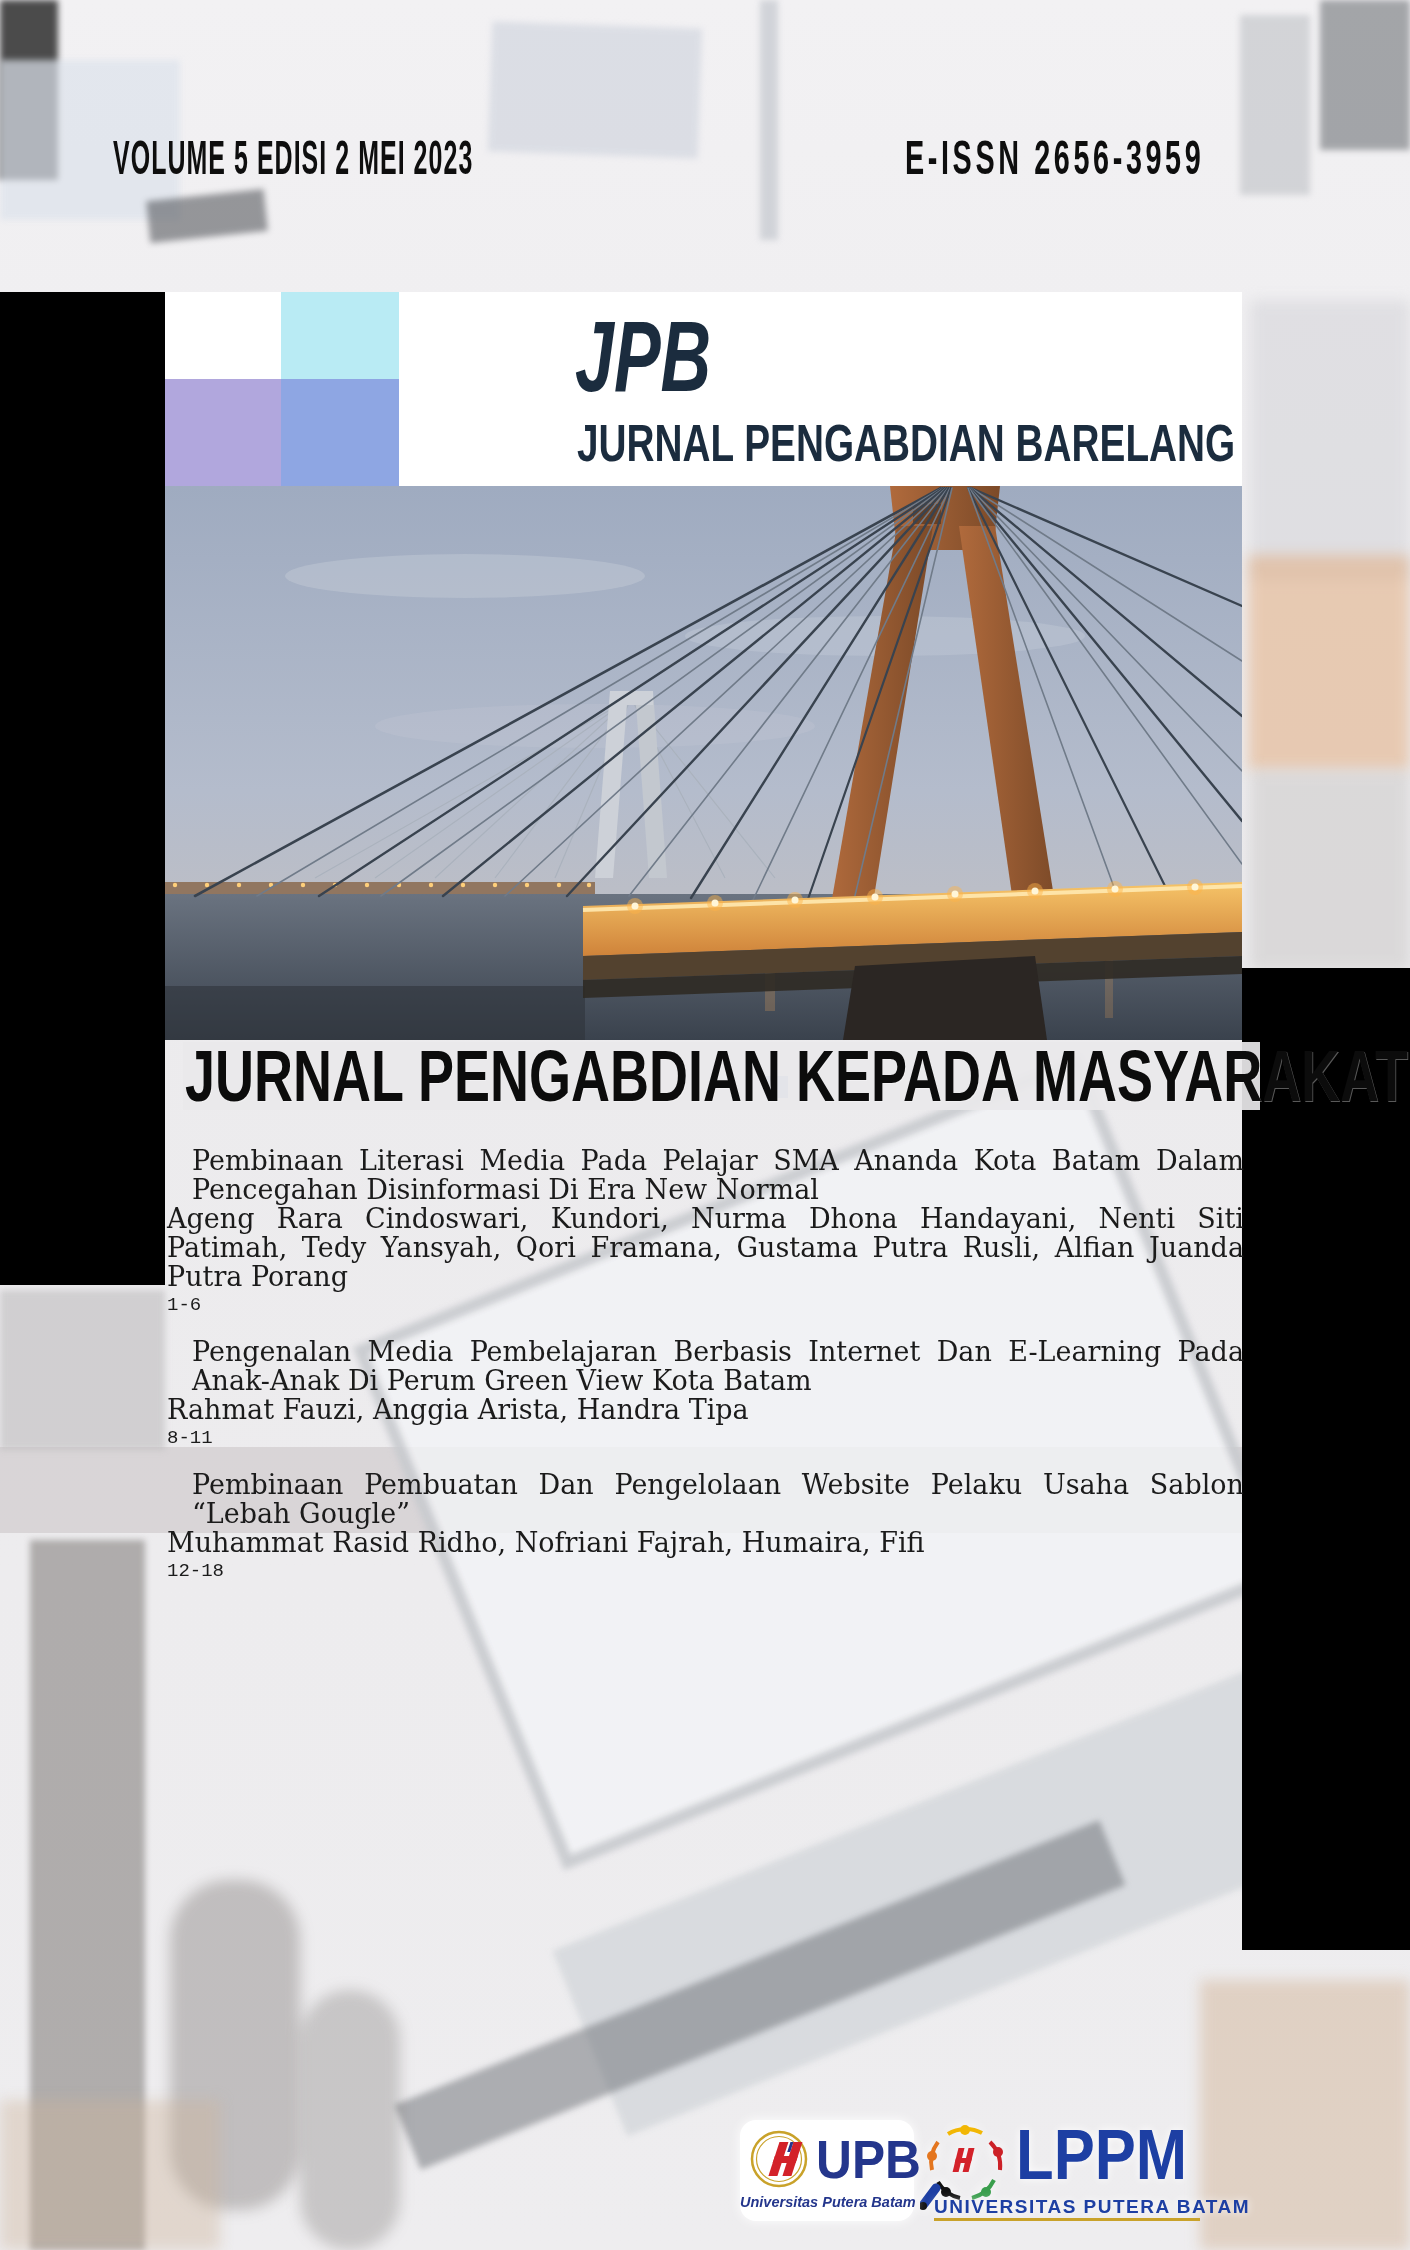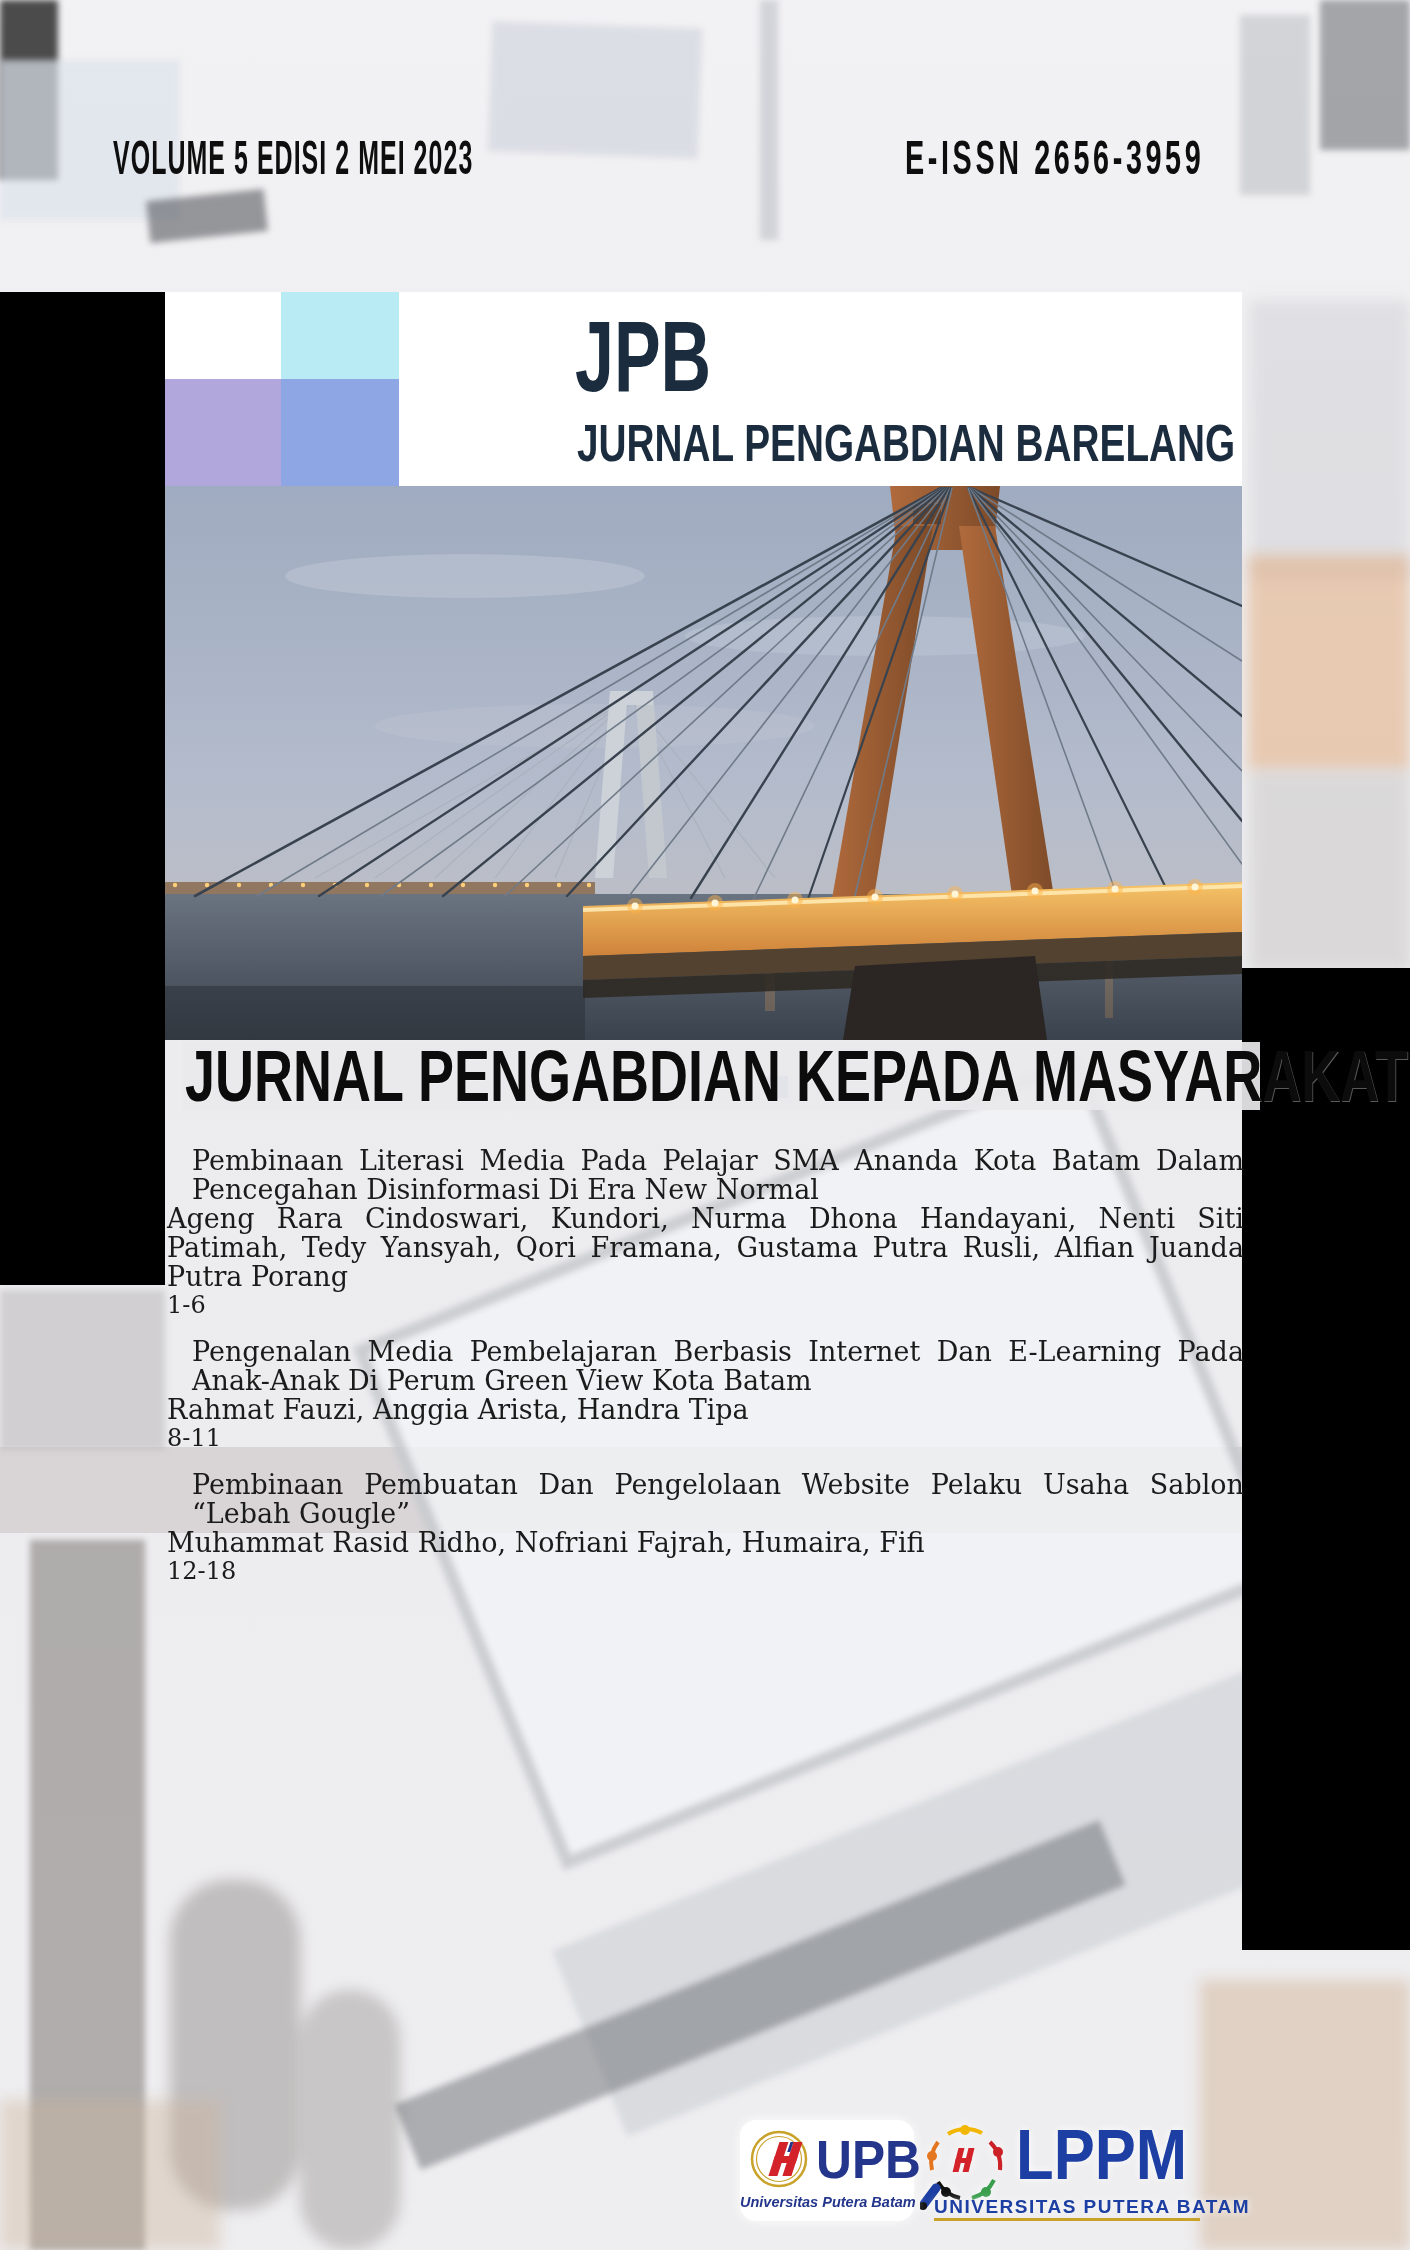--- a/index.html
+++ b/index.html
@@ -16,21 +16,21 @@
   .issn{font-size:48px;letter-spacing:6px;transform:scaleX(.60);}
   .jpb-abbr{font-size:100px;line-height:100px;color:#1b2c3e;transform:scaleX(.70);}
   .jpb-name{font-size:51px;line-height:51px;color:#1b2c3e;transform:scaleX(.76);}
   .sect{font-size:72px;line-height:68px;transform:scaleX(.75);color:#0c0c0c;
         text-shadow:1px 1px 0 rgba(255,255,255,.35);}
   
   .serif{font-family:"DejaVu Serif","Liberation Serif",serif;color:#1b1b1b;}
   .art{width:1077px;margin-bottom:17px;}
   .art-title{font-size:27px;line-height:29px;text-align:justify;margin-left:25px;}
   .art-authors{font-size:27px;line-height:29px;font-weight:normal;text-align:justify;}
-  .art-pages{font-size:24px;line-height:29px;}
+  .art-pages{font-size:19px;line-height:29px;font-family:Liberation Mono, monospace;}
   .black{background:#000;}
   .card{background:#fff;}
   
   .bars{background:repeating-linear-gradient(90deg,#000 0 2px,#fff 2px 3px,#000 3px 6px,
         #fff 6px 9px,#000 9px 10px,#fff 10px 14px,#000 14px 16px,#fff 16px 17px,
         #000 17px 18px,#fff 18px 22px);}
   .bc-digits{font-family:"DejaVu Sans Mono","Liberation Mono",monospace;font-size:16px;
         letter-spacing:1px;color:#111;}
   .upb-abbr{font-size:54px;line-height:54px;font-weight:bold;color:#24368c;transform:scaleX(.92);}
   .upb-name{font-size:14.5px;font-weight:bold;font-style:italic;color:#24368c;white-space:nowrap;}
@@ -75,21 +75,21 @@
   </div>
   <div class="abs" style="left:905px;top:130px;">
     <span class="cond issn">E-ISSN 2656-3959</span>
   </div>
 
   <div class="abs card" style="left:165px;top:292px;width:1077px;height:194px;">
     <div class="abs" style="left:0;top:0;width:116px;height:87px;background:#ffffff;"></div>
     <div class="abs" style="left:116px;top:0;width:118px;height:87px;background:#b9ebf4;"></div>
     <div class="abs" style="left:0;top:87px;width:116px;height:107px;background:#b1a7dd;"></div>
     <div class="abs" style="left:116px;top:87px;width:118px;height:107px;background:#8ea6e3;"></div>
-    <div class="abs" style="left:410px;top:14px;">
+    <div class="abs" style="left:410px;top:14px;font-style:italic;">
       <span class="cond jpb-abbr">JPB</span>
     </div>
     <div class="abs" style="left:412px;top:126px;">
       <span class="cond jpb-name">JURNAL PENGABDIAN BARELANG</span>
     </div>
   </div>
 
   <svg class="abs" style="left:165px;top:486px;" width="1077" height="554" viewBox="0 0 1077 554">
     <defs>
       <linearGradient id="sky" x1="0" y1="0" x2="0" y2="1">

